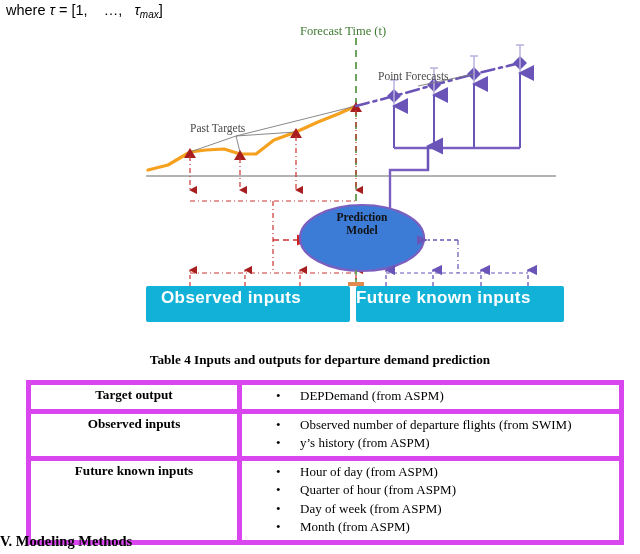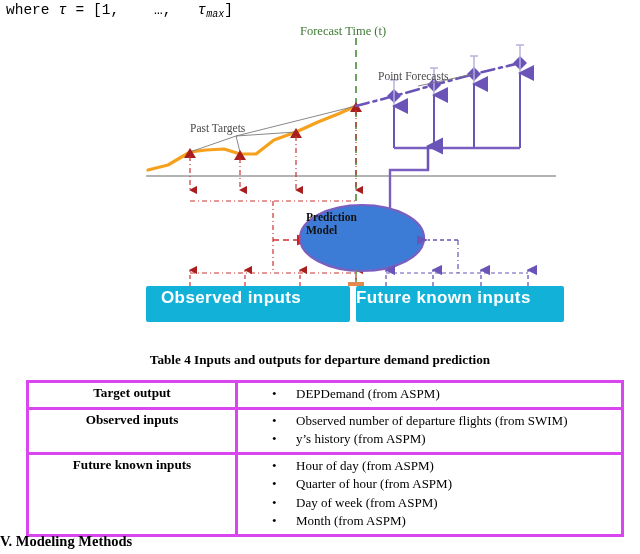--- a/index.html
+++ b/index.html
@@ -2,54 +2,54 @@
 <html><head>
 <meta charset="utf-8">
 <style>
   html,body{margin:0;padding:0;background:#ffffff;}
   body{width:640px;height:554px;position:relative;overflow:hidden;
        font-family:"Liberation Serif",serif;color:#000;}
   .page{position:absolute;inset:0;}
 
   
   .formula{position:absolute;left:6px;top:2px;font-size:14.5px;
-           font-family:Liberation Mono, monospace;white-space:pre;}
+           font-family:Liberation Sans, sans-serif;white-space:pre;}
   .formula .it{font-style:italic;}
   .formula .sub{font-size:10px;vertical-align:-3px;font-style:italic;}
 
   
   .figure{position:absolute;left:128px;top:18px;width:440px;height:305px;}
   .fig-svg{position:absolute;left:0;top:0;}
 
   .fig-label{position:absolute;font-family:"Liberation Serif",serif;
              font-weight:normal;white-space:nowrap;}
   .lbl-forecast{left:172px;top:6px;font-size:12.5px;color:#3f7a33;}
   .lbl-past{left:62px;top:104px;font-size:11.5px;color:#4a4a4a;}
   .lbl-point{left:250px;top:52px;font-size:11.5px;color:#4a4a4a;}
 
   .boxlabel{position:absolute;color:#ffffff;font-weight:bold;
             font-family:"Liberation Sans",sans-serif;white-space:nowrap;}
   .bx1{left:33px;top:270px;font-size:17px;letter-spacing:.4px;}
   .bx2{left:228px;top:270px;font-size:17px;letter-spacing:.4px;}
 
   .ellipse-text{position:absolute;left:178px;top:193px;width:112px;
-                font-family:"Liberation Serif",serif;
+                text-align:center;font-family:"Liberation Serif",serif;
                 font-weight:bold;font-size:11.5px;line-height:13px;color:#111;}
 
   
   .caption{position:absolute;width:100%;text-align:center;font-weight:bold;
            font-family:"Liberation Serif",serif;font-size:13.2px;color:#000;}
   .cap-fig{top:323px;}
   .cap-tab{top:352px;}
 
   
   .tbl{position:absolute;left:26px;top:380px;width:598px;
        border-collapse:collapse;font-family:"Liberation Serif",serif;
        font-size:13px;}
-  .tbl td{border:3px solid #d946ef;vertical-align:top;padding:0;}
+  .tbl td{border:5px solid #d946ef;vertical-align:top;padding:0;}
   .tbl td.k{width:198px;text-align:center;font-weight:bold;
             font-size:13.2px;padding:2px 4px 3px 4px;}
   .tbl td.v{padding:2px 4px 3px 0;}
   .bullets{list-style:none;margin:0;padding:0;}
   .bullets li{position:relative;padding-left:58px;line-height:18.5px;
               white-space:nowrap;}
   .bullets li:before{content:"\2022";position:absolute;left:34px;
               font-size:13px;line-height:18.5px;}
 
   

